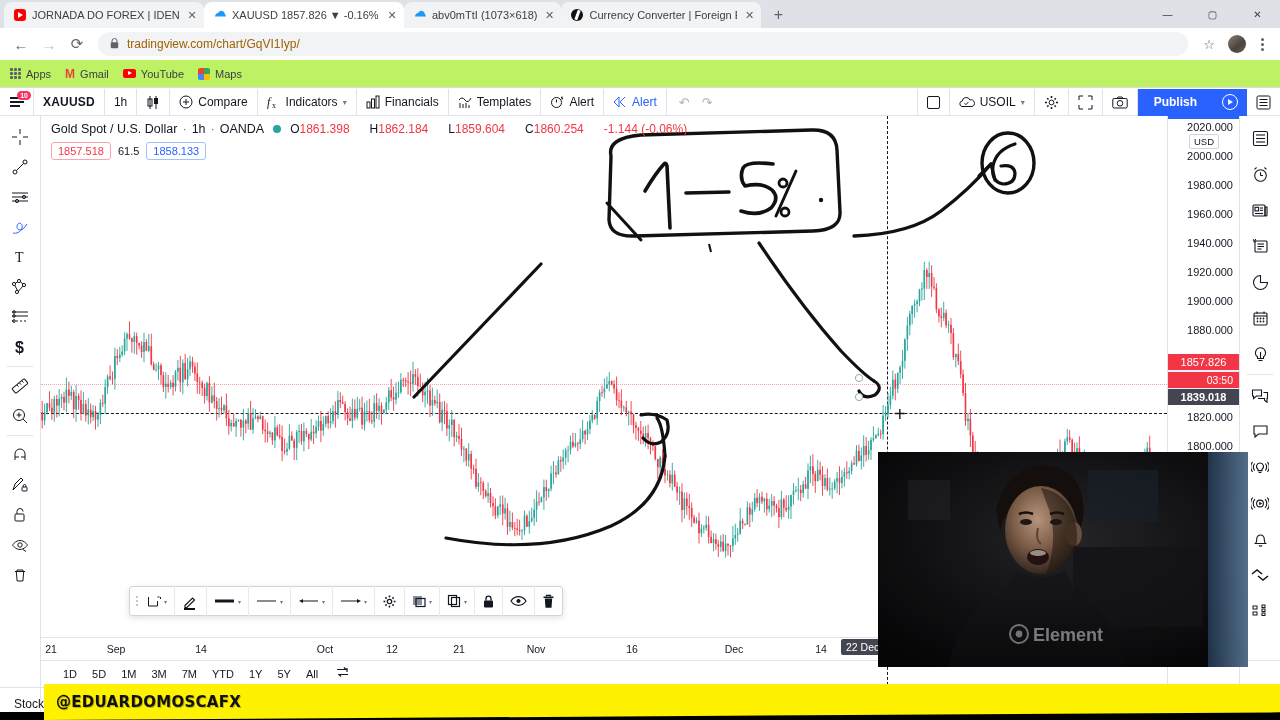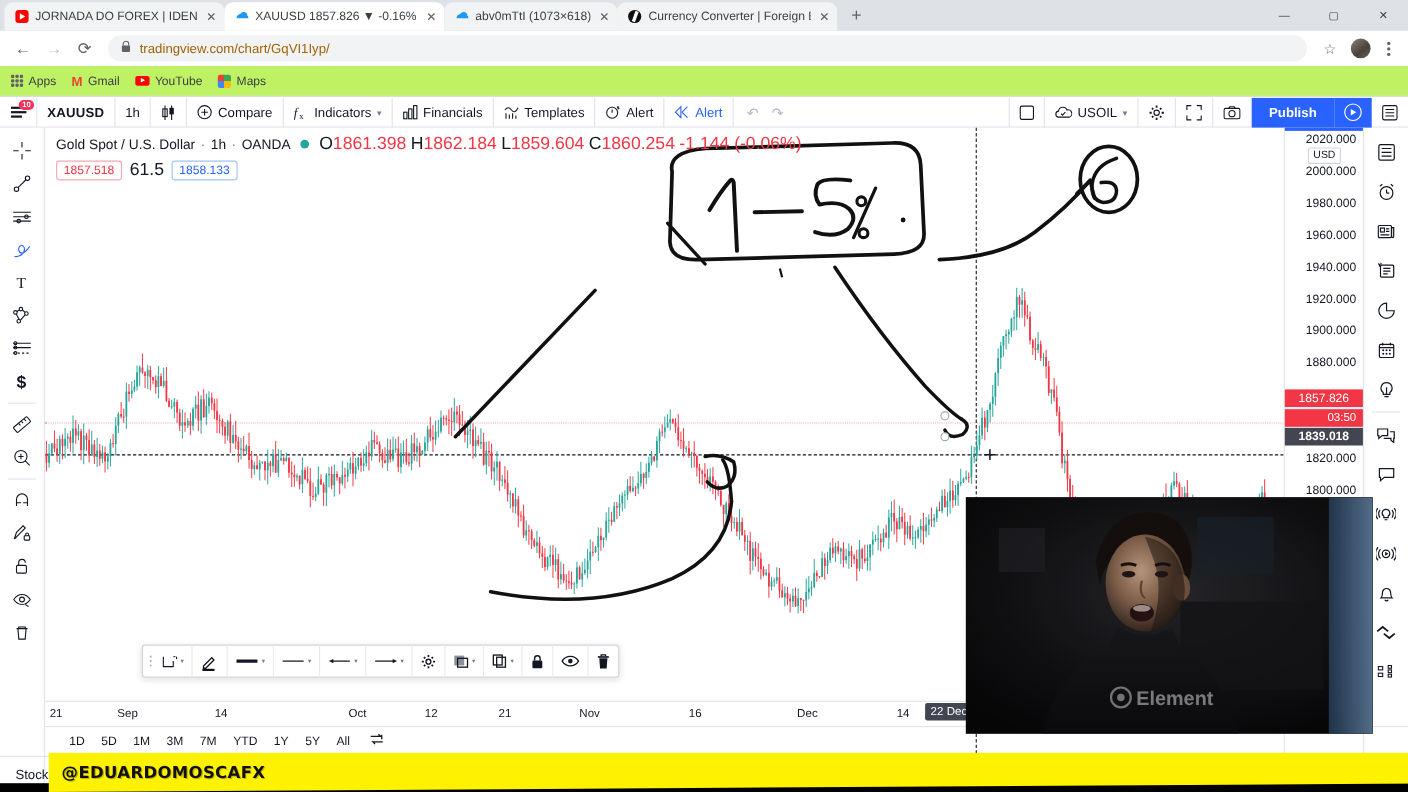--- a/index.html
+++ b/index.html
@@ -123,27 +123,27 @@
     color:#131722; }
   .rs-sep{ width:26px;height:1px;background:#e0e3eb;margin:2px 0; }
 
   
   #chart-legend{ position:absolute; left:10px; top:6px; z-index:6; }
   #legend-line1{ font-size:12.5px; color:#131722; display:flex;
      align-items:center; gap:5px; white-space:nowrap; }
   .legend-sep{ color:#787b86; }
   .dot-green{ width:8px;height:8px;border-radius:50%;background:#26a69a;
      display:inline-block; margin:0 4px; }
-  #ohlc{ font-size:16px; color:#f23645; display:flex; gap:4px; }
+  #ohlc{ font-size:12px; color:#f23645; display:flex; gap:20px; }
   #ohlc .lbl{ color:#131722; }
   #legend-line2{ display:flex; align-items:center; gap:7px; margin-top:6px; }
   .pill{ font-size:11px; padding:2px 6px; border-radius:3px; border:1px solid; }
   .pill.bid{ color:#f23645; border-color:#f7a6ae; }
   .pill.ask{ color:#2962ff; border-color:#9ec2fb; }
-  .spread{ font-size:16px; color:#131722; }
+  .spread{ font-size:11px; color:#131722; }
 
   
   .pa-label{ position:absolute; right:6px; transform:translateY(-50%);
      font-size:11px; color:#131722; }
   #usd-chip{ position:absolute; right:20px; top:18px; background:#fff;
      border:1px solid #d1d4dc; border-radius:2px; font-size:9.5px; padding:1px 4px;
      color:#131722; }
   #price-badge-red{ position:absolute; left:0; right:0; background:#f23645;
      color:#fff; font-size:11px; text-align:center; padding:2px 0; }
   #price-badge-timer{ position:absolute; left:0; right:0; background:#f23645;

